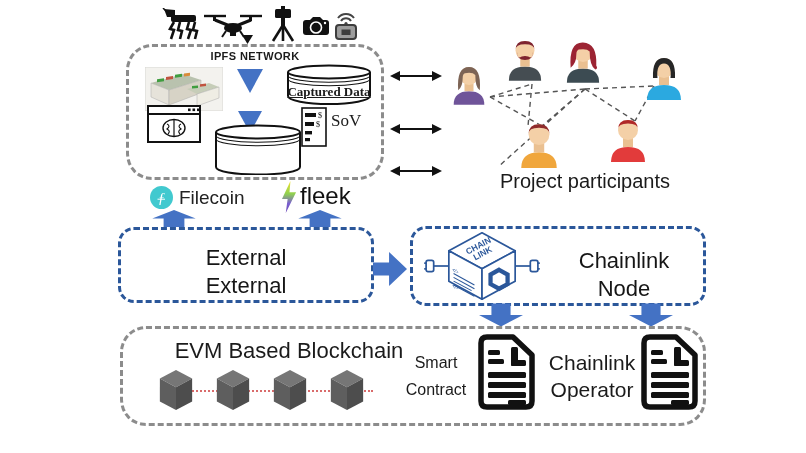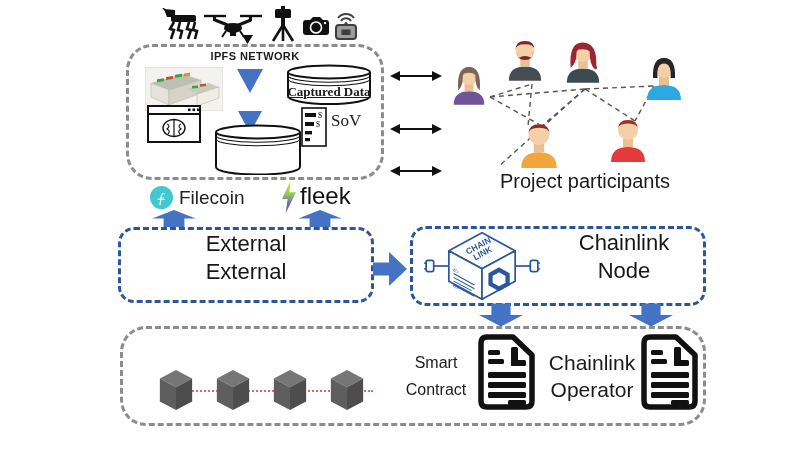--- a/index.html
+++ b/index.html
@@ -1,21 +1,21 @@
 <!DOCTYPE html>
 <html><head>
 <meta charset="utf-8">
 <style>
   html,body{margin:0;padding:0;background:#fff;}
   .canvas{position:relative;width:806px;height:453px;background:#fff;overflow:hidden;
           font-family:"Liberation Sans",sans-serif;color:#1b1b1b;padding-left:19px;}
   .abs{position:absolute;}
   .dashed-gray{border:3px dashed #8c8c8c;border-radius:26px;}
   .dashed-blue{border:3px dashed #2b579a;border-radius:16px;}
-  .ctr{display:flex;align-items:flex-start;justify-content:center;text-align:center;}
+  .ctr{display:flex;align-items:flex-end;justify-content:center;text-align:center;}
   .serif{font-family:"Liberation Serif",serif;}
   .big-label{font-size:22px;line-height:28px;color:#161616;}
   .cyl-label{position:absolute;width:100%;text-align:center;font-weight:bold;text-decoration:underline;}
   svg{display:block;}
   .shirt{fill:var(--shirt,#888);} .hair{fill:var(--hair,#333);}
 </style>
 </head>
 <body>
 
 <div class="canvas">
@@ -336,20 +336,21 @@
         <polygon points="13,0 33,0 33,12 46,12 23,24 0,12 13,12" fill="#4472C4"></polygon>
       </svg>
   </div>
   <div class="abs" style="left:629px;top:303px;width:44px;height:24px">
     <svg viewBox="0 0 46 24" width="44" height="24">
         <polygon points="13,0 33,0 33,12 46,12 23,24 0,12 13,12" fill="#4472C4"></polygon>
       </svg>
   </div>
 
   <div class="abs dashed-gray" style="left:120px;top:326px;width:580px;height:94px">
+    <div class="abs" style="left:16px;top:9px;width:300px;text-align:center;font-size:22px">EVM Based Blockchain</div>
 
     <div class="abs" style="left:50px;top:61px;width:200px;border-top:2px dotted #d96b6b;z-index:1"></div>
 
     <div class="abs" style="left:34px;top:40px;width:38px;height:42px;z-index:2">
       <svg viewBox="0 0 40 44" width="38" height="42">
         <polygon points="20,1 37,10 20,19 3,10" fill="#767676"></polygon>
         <polygon points="3,10 20,19 20,43 3,34" fill="#5e5e5e"></polygon>
         <polygon points="37,10 20,19 20,43 37,34" fill="#4d4d4d"></polygon>
       </svg>
     </div>

